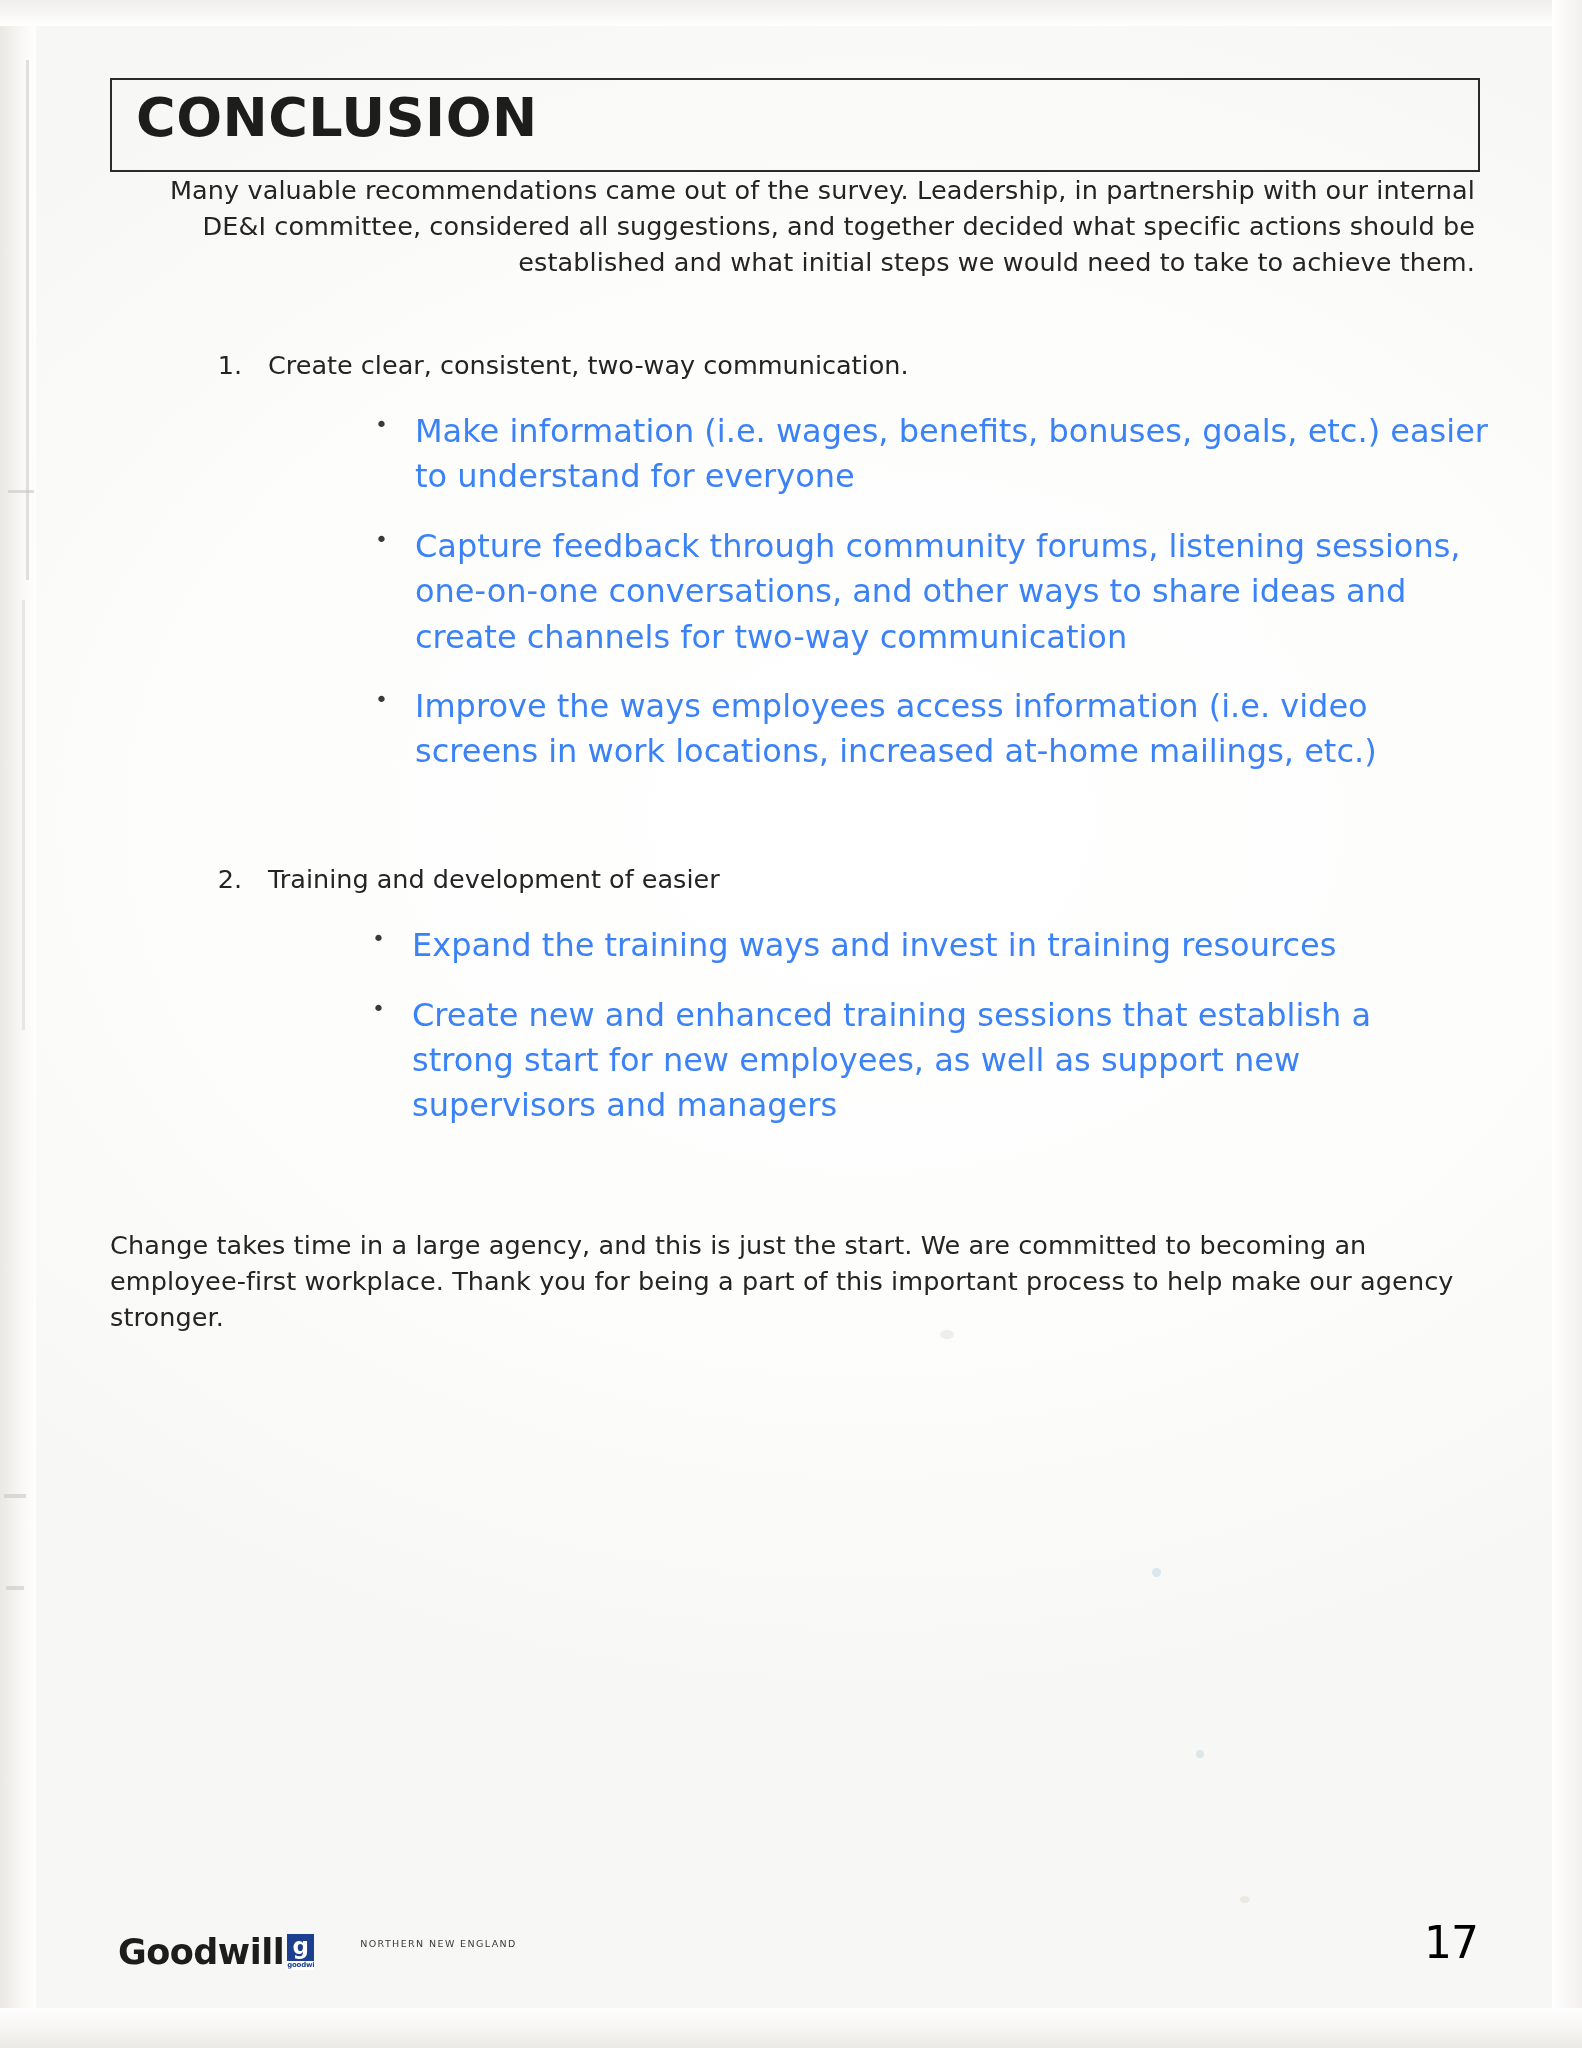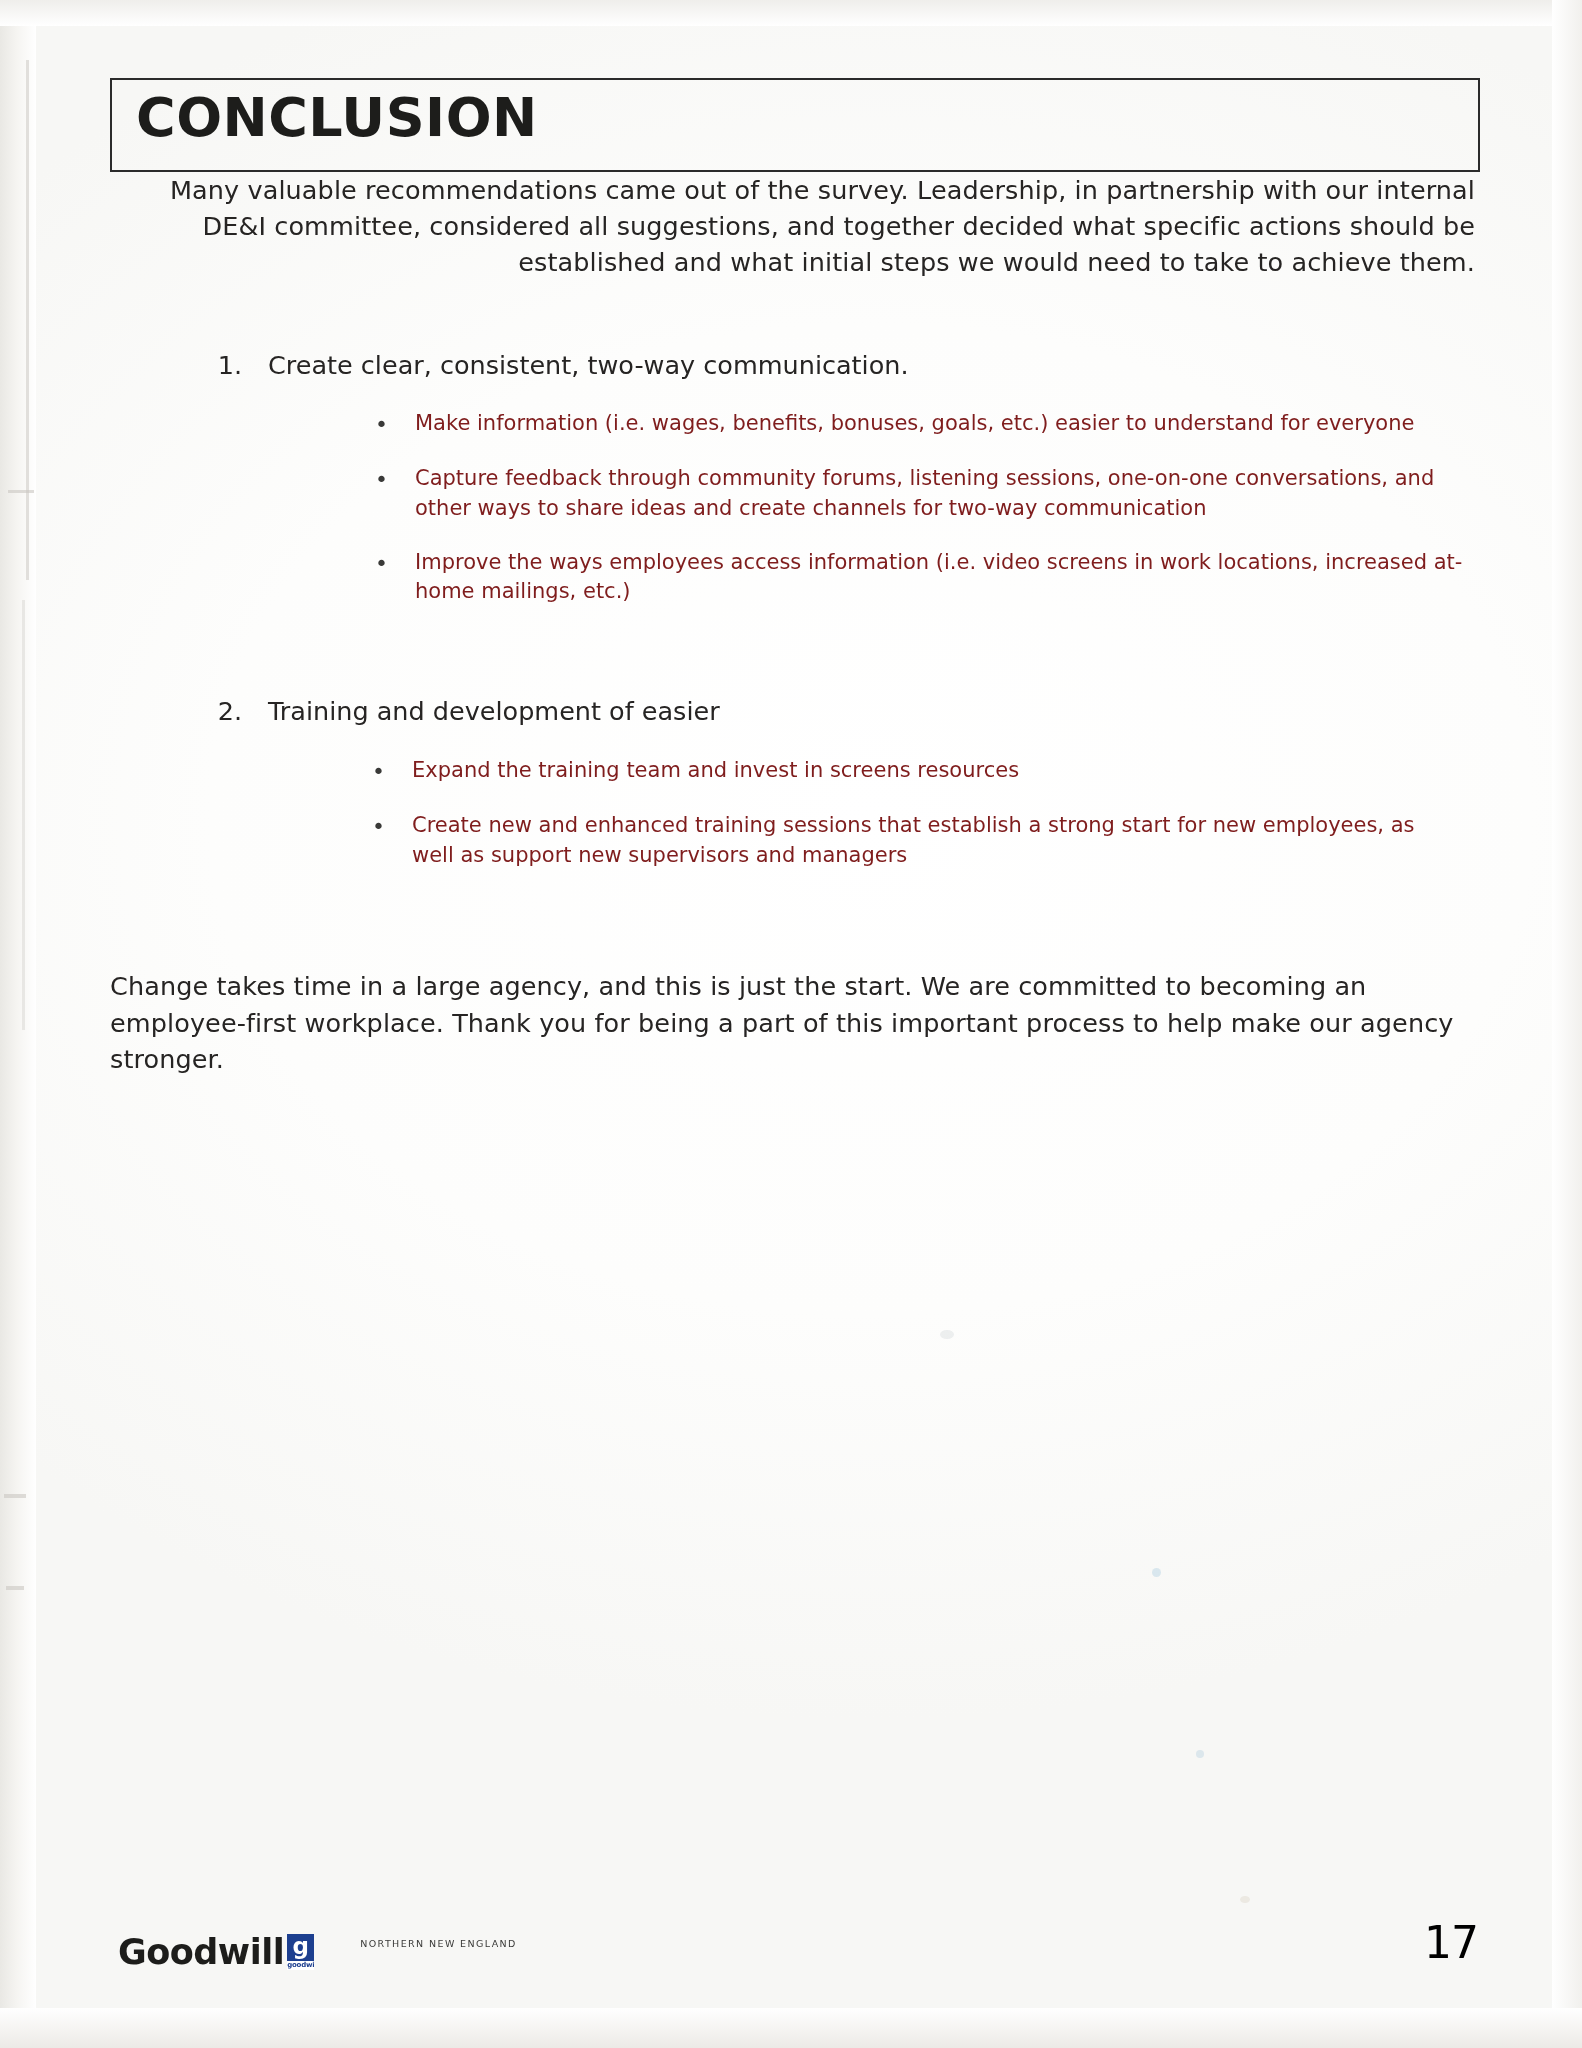--- a/index.html
+++ b/index.html
@@ -143,24 +143,24 @@
   .bullet-dot {
     flex: 0 0 auto;
     width: 10px;
     margin-left: 265px;
     margin-right: 0;
     font-size: 22px;
     line-height: 1.42;
     color: #3a3a38;
   }
   .bullet-text {
-    font-size: 21px;
+    font-size: 32px;
     line-height: 1.42;
     padding-left: 30px;
-    color: #7f1d1d;
+    color: #3b82f6;
     max-width: 1075px;
   }
 
   .group-2 { margin-top: 86px; }
   .group-2 .bullet-dot { margin-left: 262px; }
   .group-2 .bullet-text { max-width: 1050px; }
 
   .closing-block { margin-top: 98px; }
 
   
@@ -290,21 +290,21 @@
   </div>
 
   <div class="group-2">
     <div class="num-item">
       <div class="num-marker">2.</div>
       <div class="num-label">Training and development of easier</div>
     </div>
     <div class="bullets">
       <div class="bullet-item">
         <span class="bullet-dot">•</span>
-        <span class="bullet-text">Expand the training team and invest in screens resources</span>
+        <span class="bullet-text">Expand the training ways and invest in training resources</span>
       </div>
       <div class="bullet-item">
         <span class="bullet-dot">•</span>
         <span class="bullet-text">Create new and enhanced training sessions that establish a strong start for new employees, as well as support new supervisors and managers</span>
       </div>
     </div>
   </div>
 
   <div class="closing-block">
     <p class="body para-closing">Change takes time in a large agency, and this is just the start. We are committed to becoming an employee-first workplace. Thank you for being a part of this important process to help make our agency stronger.</p>

